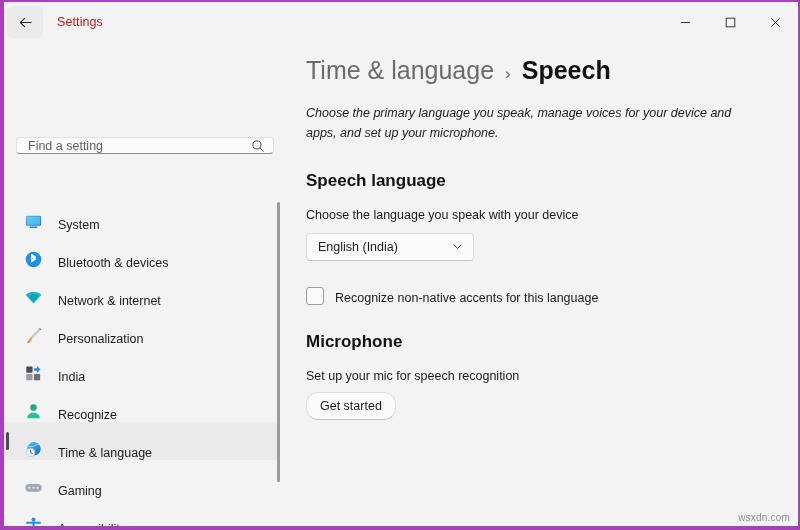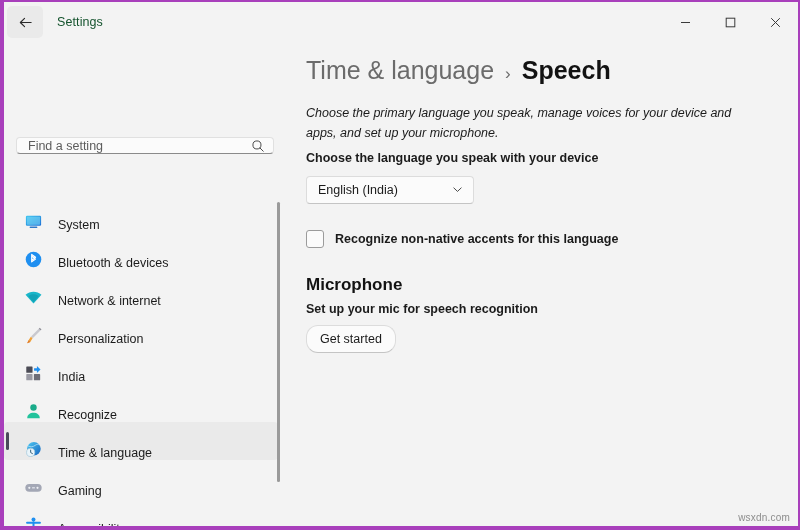--- a/index.html
+++ b/index.html
@@ -46,21 +46,21 @@
     align-items: center;
     justify-content: center;
     color: #2b2b2b;
     font-size: 16px;
     line-height: 1;
   }
   .back-btn svg { display:block; }
   .app-title {
     margin-left: 14px;
     font-size: 12.5px;
-    color: #14532d;
+    color: #b91c1c;
     letter-spacing: .1px;
   }
   .win-controls {
     position: absolute;
     right: 0; top: 0;
     height: 40px;
     display: flex;
   }
   .win-btn {
     width: 45px;
@@ -198,24 +198,23 @@
     color: #1b1b1b;
     font-style: italic;
   }
   .section-title {
     margin-top: 27px;
     font-size: 17px;
     font-weight: 700;
     color: #121212;
   }
   .section-sub {
-    margin-top: 7px;
-    font-size: 12.5px;
-    color: #1b1b1b;
-    font-weight: bold;
+    margin-top: 17px;
+    font-size: 12.5px;
+    color: #1b1b1b;
   }
   .dropdown {
     margin-top: 11px;
     width: 168px;
     height: 28px;
     box-sizing: border-box;
     background: #fbfbfb;
     border: 1px solid #dcdcdc;
     border-bottom-color: #c4c4c4;
     border-radius: 4px;
@@ -223,22 +222,21 @@
     align-items: center;
     justify-content: space-between;
     padding: 0 10px 0 11px;
     font-size: 12.5px;
     color: #1b1b1b;
   }
   .chev { color: #444; display:flex; }
   .checkrow {
     margin-top: 26px;
     display: flex;
-    align-items: center;
-    font-weight: bold;
+    align-items: flex-end;
   }
   .checkbox {
     width: 18px;
     height: 18px;
     box-sizing: border-box;
     border: 1.4px solid #9b9b9b;
     border-radius: 3px;
     background: #fbfbfb;
     margin-right: 11px;
     flex: 0 0 auto;
@@ -438,20 +436,21 @@
   <div class="content">
 
     <div class="breadcrumb">
       <span class="bc-parent">Time &amp; language</span>
       <span class="bc-sep">›</span>
       <span class="bc-current">Speech</span>
     </div>
 
     <div class="page-desc">Choose the primary language you speak, manage voices for your device and apps, and set up your microphone.</div>
 
+    <div class="section-title">Speech language</div>
     <div class="section-sub">Choose the language you speak with your device</div>
 
     <div class="dropdown">
       <span>English (India)</span>
       <span class="chev">
         <svg width="11" height="11" viewBox="0 0 12 12" fill="none">
           <path d="M2 4.3L6 8.1L10 4.3" stroke="#444" stroke-width="1.05" stroke-linecap="round" stroke-linejoin="round"></path>
         </svg>
       </span>
     </div>

